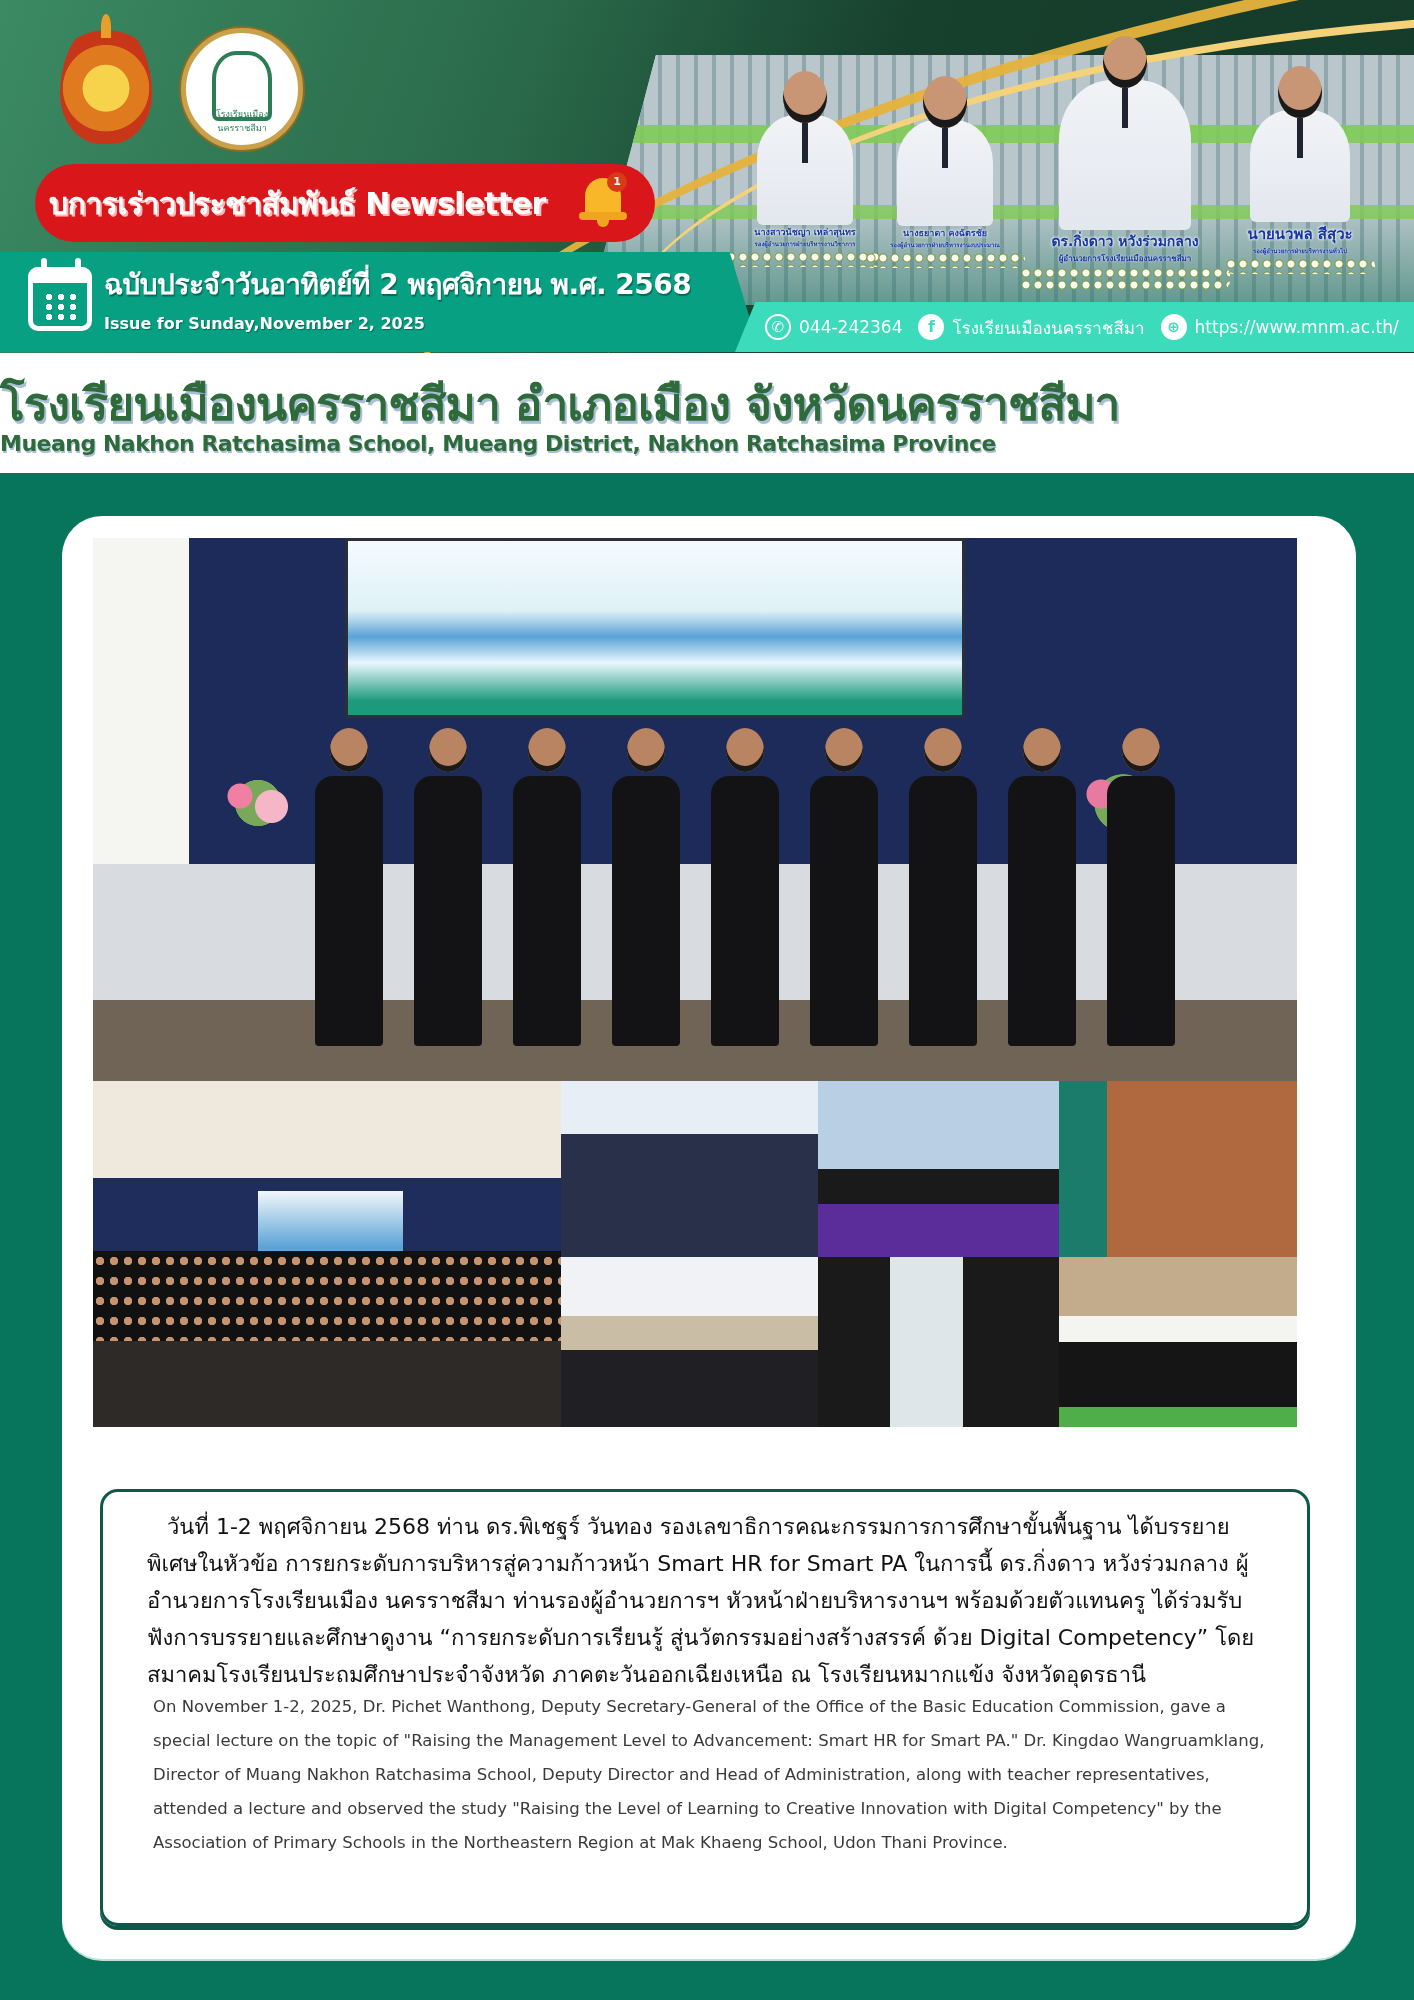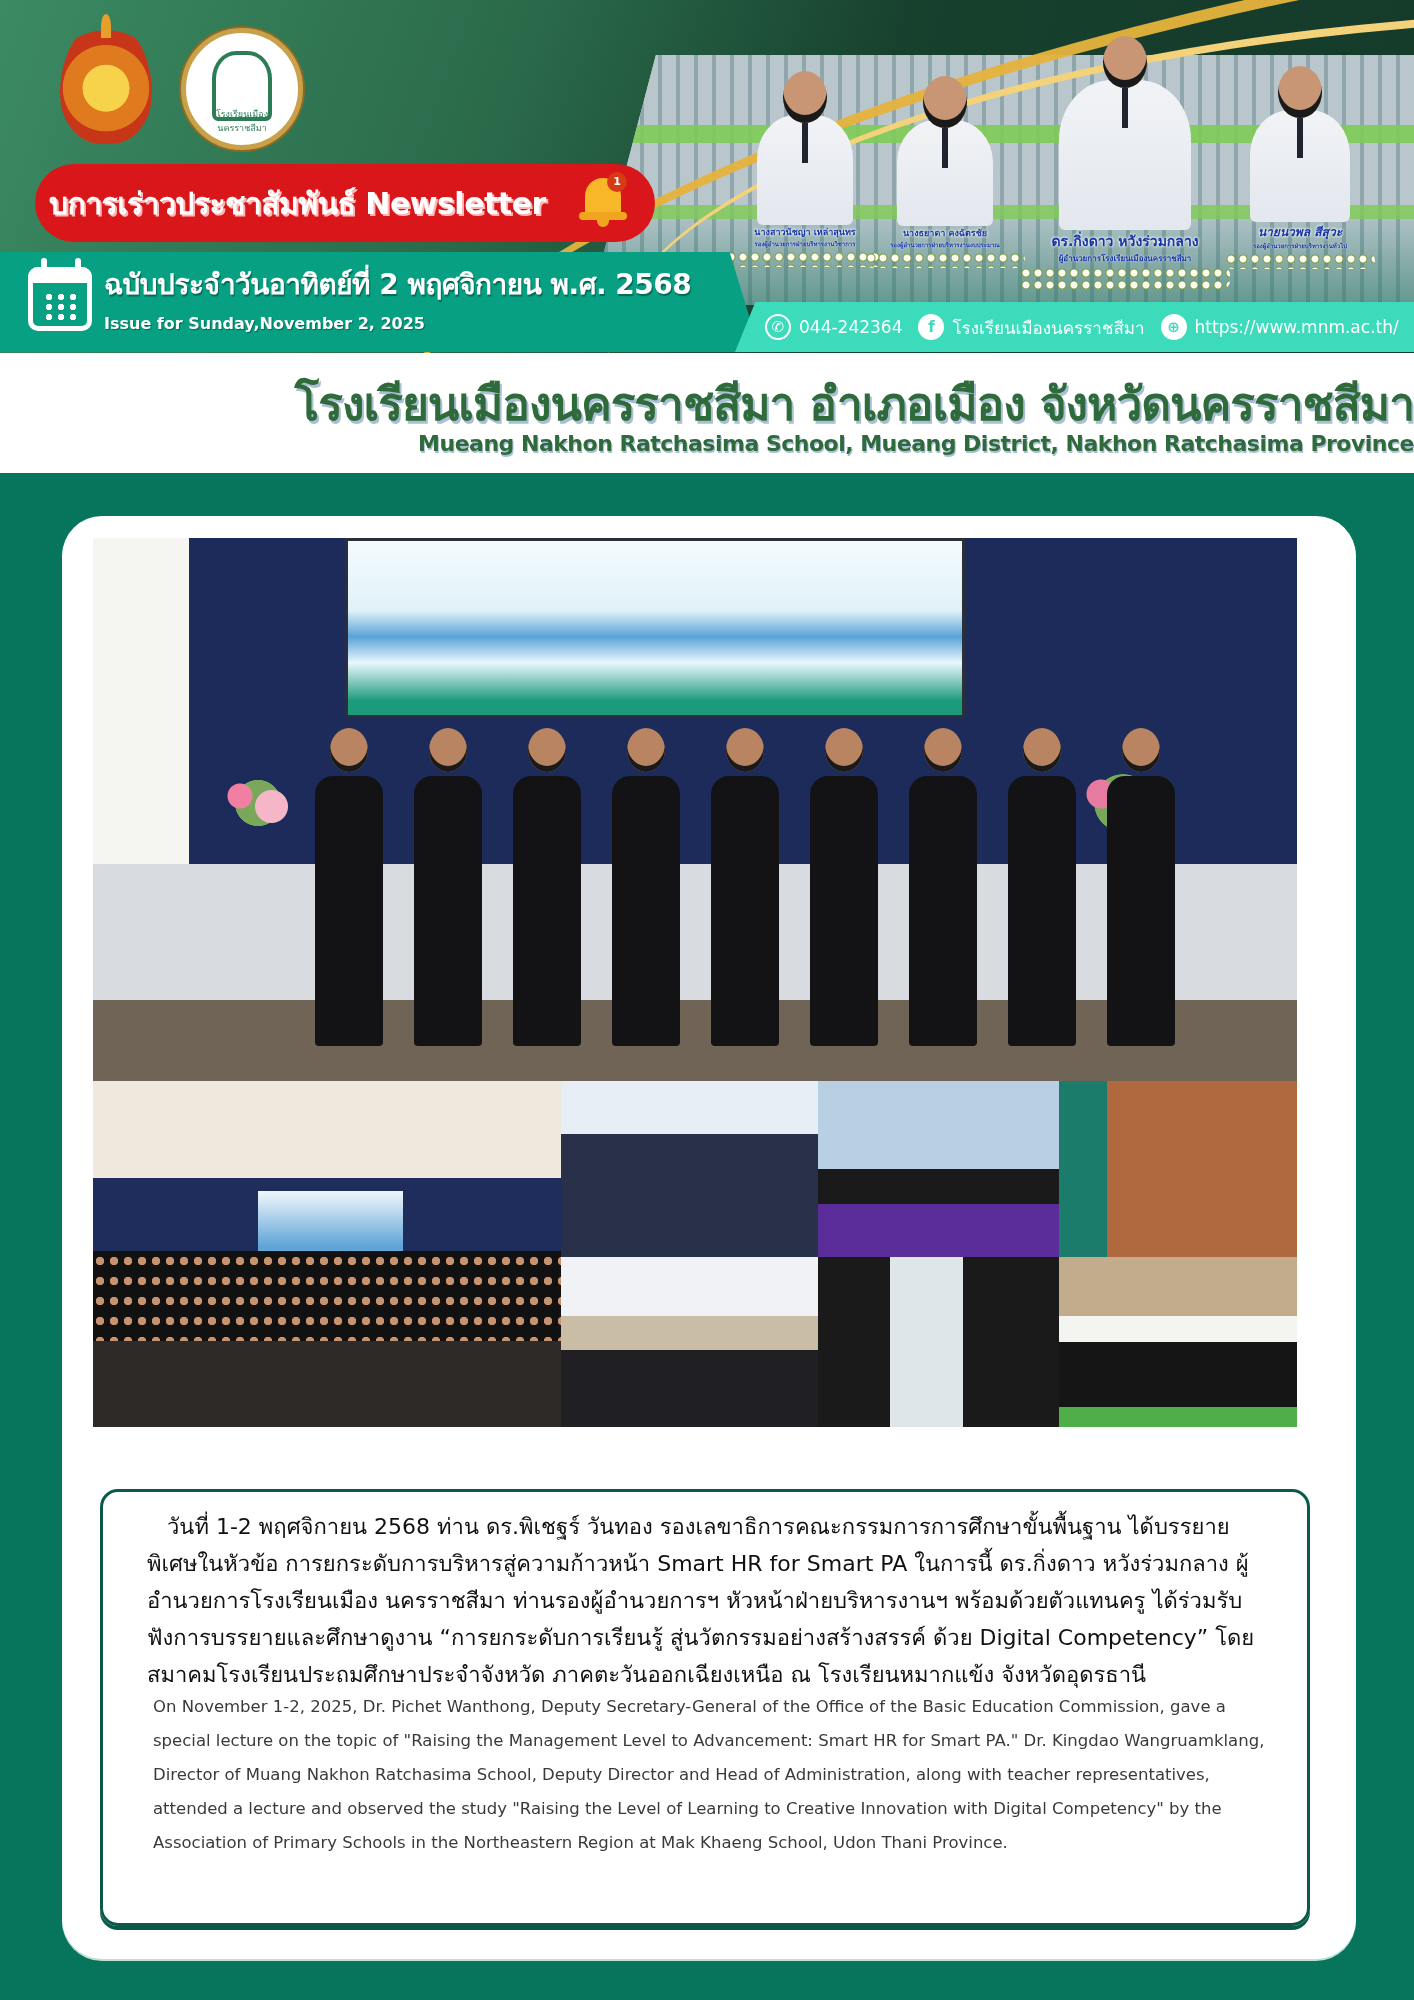--- a/index.html
+++ b/index.html
@@ -63,21 +63,21 @@
   
   .staff { position: absolute; text-align: center; }
   .staff .figure { margin: 0 auto; background: linear-gradient(180deg, #f1f3f6 0%, #e3e7ee 100%); border-radius: 40% 40% 6px 6px; position: relative; }
   .staff .figure::before { content:""; position:absolute; left:50%; transform:translateX(-50%); top:-44px; width:44px; height:52px; border-radius:50%; background: #c99675; box-shadow: 0 -8px 0 #1a1a1a inset; }
   .staff .figure::after { content:""; position:absolute; left:50%; transform:translateX(-50%); top:8px; width:6px; height:40px; background:#1f2430; }
   .staff .name { color: #1634a8; font-weight: bold; white-space: nowrap; text-shadow: 0 0 3px #fff, 0 0 3px #fff; }
   .staff .role { color: #1634a8; font-weight: bold; white-space: nowrap; text-shadow: 0 0 2px #fff; }
   .staff .flowers { height: 16px; margin-top: 2px; background: radial-gradient(circle, #fffdf0 3px, #7a9a3a 4px, transparent 5px) 0 0 / 12px 12px; border-radius: 8px; }
 
   
-  .school-strip { position: absolute; left: 0; top: 353px; width: 1414px; height: 120px; background: #fff; text-align: right; }
+  .school-strip { position: absolute; left: 0; top: 353px; width: 1414px; height: 120px; background: #fff; text-align: left; }
   .school-th { position: absolute; left: 0; width: 1414px; top: 14px; font-size: 46px; font-weight: bold; color: #2f6a3a;
     letter-spacing: -1px; text-shadow: 2px 3px 0 #a9bfd6; }
   .school-en { position: absolute; left: 0; width: 1414px; top: 78px; font-size: 22px; font-weight: bold; color: #2f6a3a;
     letter-spacing: -0.5px; text-shadow: 1px 2px 0 #a9bfd6; }
 
   
   .card { position: absolute; left: 62px; top: 516px; width: 1294px; height: 1443px; background: #fff; border-radius: 40px;
     box-shadow: 0 2px 0 #bfe0d4; }
 
   .photo { position: absolute; overflow: hidden; }
@@ -156,21 +156,21 @@
     <div class="flowers"></div>
   </div>
   <div class="staff" style="left:1020px; top:80px; width:210px;">
     <div class="figure" style="width:132px; height:150px;"></div>
     <div class="name" style="font-size:14px;">ดร.กิ่งดาว หวังร่วมกลาง</div>
     <div class="role" style="font-size:8px;">ผู้อำนวยการโรงเรียนเมืองนครราชสีมา</div>
     <div class="flowers" style="height:22px;"></div>
   </div>
   <div class="staff" style="left:1225px; top:110px; width:150px;">
     <div class="figure" style="width:100px; height:112px;"></div>
-    <div class="name" style="font-size:12px;font-style:italic;">นายนวพล สีสุวะ</div>
+    <div class="name" style="font-size:15px;">นายนวพล สีสุวะ</div>
     <div class="role" style="font-size:6px;">รองผู้อำนวยการฝ่ายบริหารงานทั่วไป</div>
     <div class="flowers"></div>
   </div>
 
   <div class="date-band"></div>
   <div class="cal-icon">
     <div class="ring1"></div>
       <div class="ring2"></div>
       <div class="dots"></div>
   </div>

